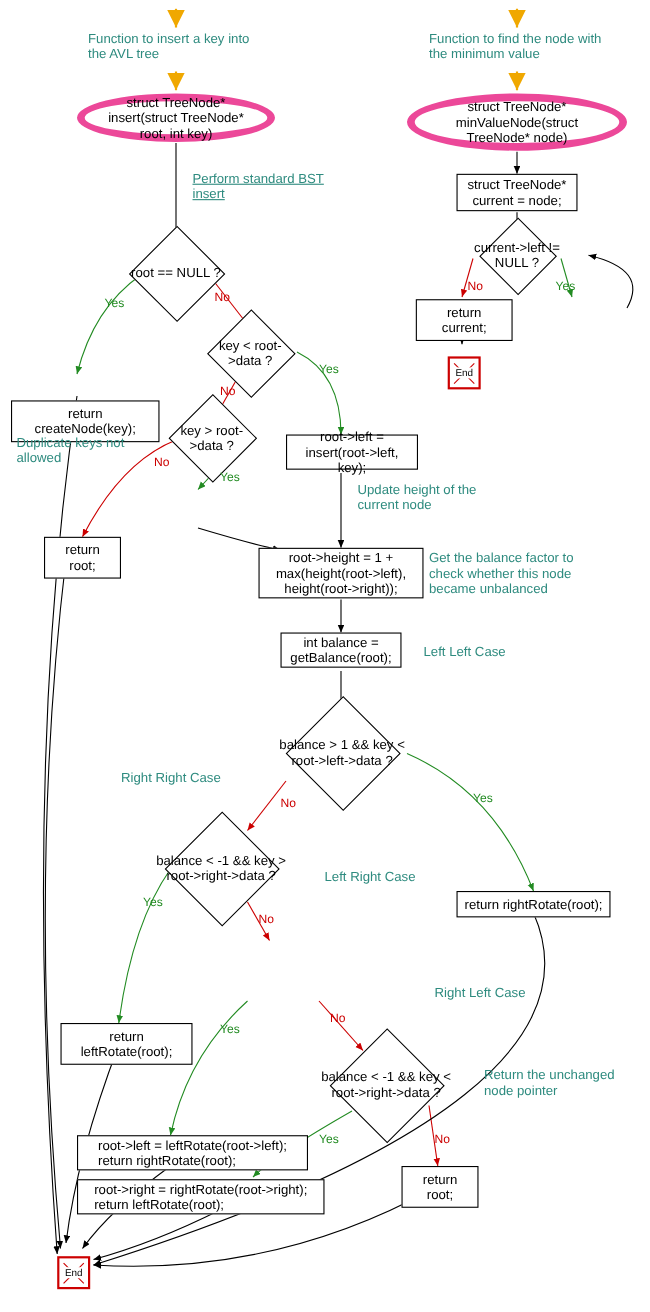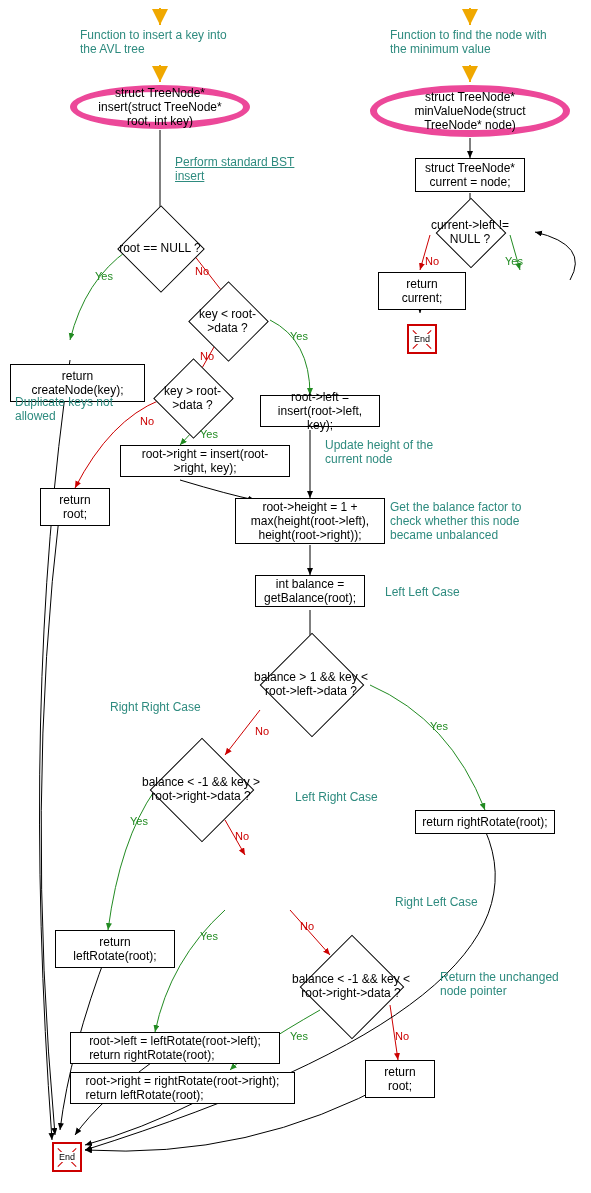--- a/index.html
+++ b/index.html
@@ -218,23 +218,20 @@
 </div>
 <div class="edge-label yes" style="left:200px; top:428px;">Yes</div>
 <div class="edge-label no" style="left:140px; top:415px;">No</div>
 
 <div class="comment" style="left:15px; top:395px; width:100px;">Duplicate keys not allowed</div>
 
 <div class="node rect" style="left:40px; top:488px; width:70px;">
   <span>return root;</span>
 </div>
 
-<div class="node rect" style="left:120px; top:445px; width:170px; height:32px;">
-  <span>root-&gt;right = insert(root-&gt;right, key);</span>
-</div>
 
 <div class="node rect" style="left:260px; top:395px; width:120px; height:32px;">
   <span>root-&gt;left = insert(root-&gt;left, key);</span>
 </div>
 
 <div class="comment" style="left:325px; top:438px; width:120px;">Update height of the current node</div>
 
 <div class="node rect" style="left:235px; top:498px; width:150px; height:46px; white-space:pre-wrap;">
   <span>root-&gt;height = 1 + max(height(root-&gt;left), height(root-&gt;right));</span>
 </div>

